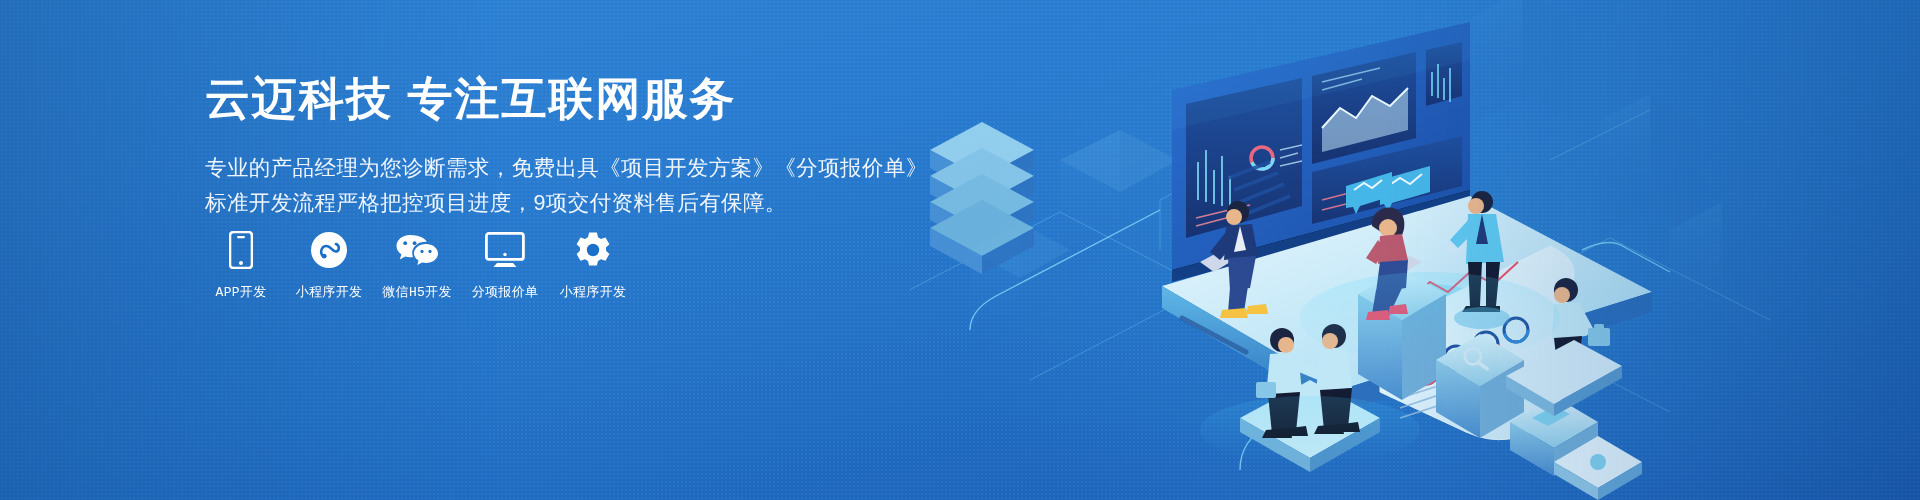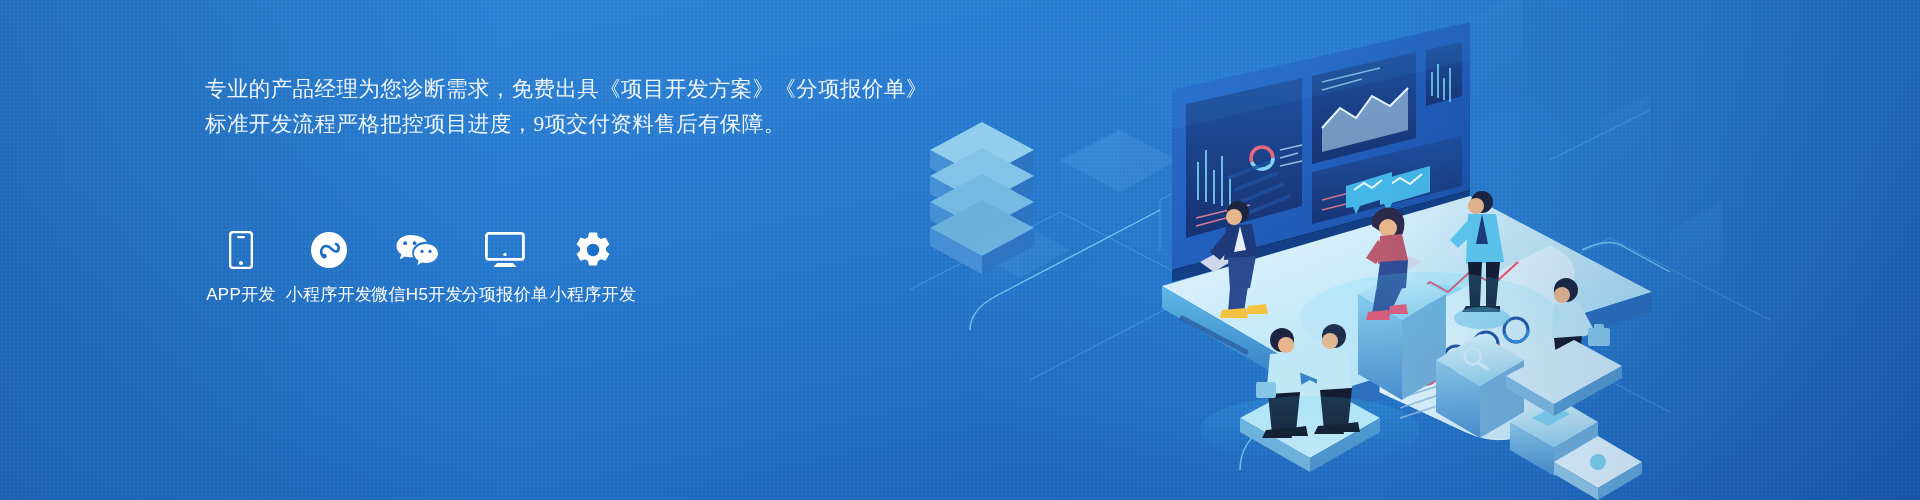--- a/index.html
+++ b/index.html
@@ -30,34 +30,34 @@
   
   .copy{position:absolute;left:205px;top:72px;width:760px;}
   .headline{
     font-size:45px;line-height:1.18;font-weight:bold;color:#ffffff;
     letter-spacing:2px;margin:0 0 26px 0;white-space:nowrap;
   }
   .sub{
     font-size:21.5px;line-height:1.62;color:#eef5fd;margin:0;
     letter-spacing:.4px;font-weight:400;
   }
-  .sub span{display:block;white-space:nowrap;font-family:Liberation Serif, serif;}
+  .sub span{display:block;white-space:nowrap;}
 
   
   .services{
     position:absolute;left:205px;top:230px;display:flex;align-items:flex-end;gap:0;
   }
   .service{
     width:72px;display:flex;flex-direction:column;align-items:center;gap:13px;
   }
   .service + .service{margin-left:16px;}
   .svc-ico{height:40px;display:flex;align-items:center;justify-content:center;}
   .svc-ico svg{display:block;fill:#ffffff;}
   .svc-label{
-    font-size:17px;color:#ffffff;white-space:nowrap;letter-spacing:.3px;
+    font-size:13px;color:#ffffff;white-space:nowrap;letter-spacing:.3px;font-family:Liberation Mono, monospace;
   }
 
   
   .art{position:absolute;right:0;top:0;width:1010px;height:500px;}
   .art svg{position:absolute;right:0;top:0;display:block;}
 </style>
 </head>
 <body>
 
 <div class="banner">
@@ -387,20 +387,21 @@
       </g>
 
       <ellipse cx="520" cy="318" rx="130" ry="46" fill="url(#gGlow)" opacity=".35"></ellipse>
       <ellipse cx="400" cy="430" rx="110" ry="34" fill="url(#gGlow)" opacity=".28"></ellipse>
     </svg>
   </div>
 
   <div class="vignette"></div>
 
   <div class="copy">
+    <h1 class="headline">云迈科技 专注互联网服务</h1>
     <p class="sub">
       <span>专业的产品经理为您诊断需求，免费出具《项目开发方案》《分项报价单》</span>
       <span>标准开发流程严格把控项目进度，9项交付资料售后有保障。</span>
     </p>
   </div>
 
   <div class="services">
 
     <div class="service">
       <span class="svc-ico">

